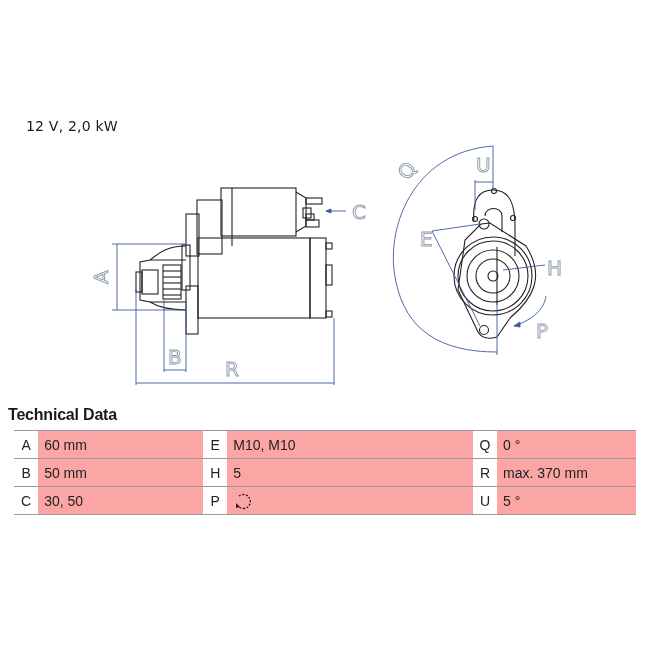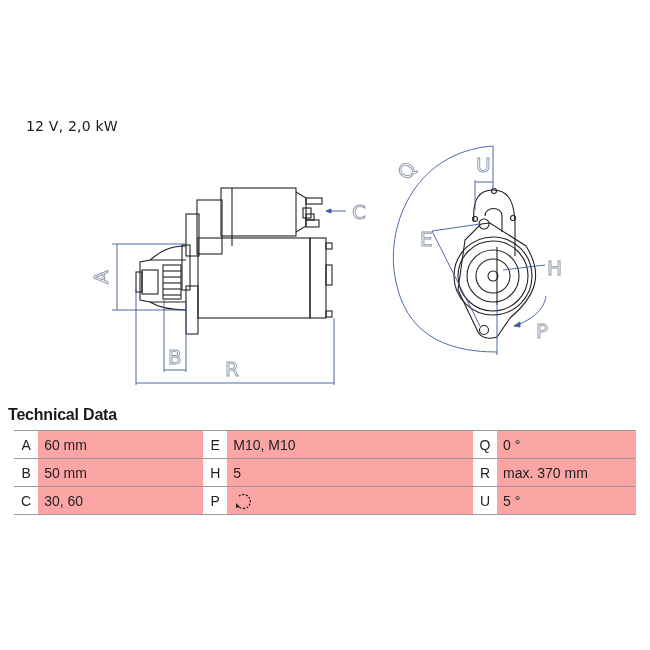--- a/index.html
+++ b/index.html
@@ -133,21 +133,21 @@
   <tr>
     <td class="key">B</td>
     <td class="val c1">50 mm</td>
     <td class="key">H</td>
     <td class="val c2">5</td>
     <td class="key">R</td>
     <td class="val c3">max. 370 mm</td>
   </tr>
   <tr>
     <td class="key">C</td>
-    <td class="val c1">30, 60</td>
+    <td class="val c1">30, 50</td>
     <td class="key">P</td>
     <td class="val c2">
       <svg width="20" height="20" viewBox="0 0 20 20" style="vertical-align:middle;">
         <path d="M6 5 A7 7 0 1 1 5 15" fill="none" stroke="#222" stroke-width="1.3" stroke-dasharray="2 1.5"></path>
         <path d="M3 12 L7 16 L3 17 Z" fill="#222"></path>
       </svg>
     </td>
     <td class="key">U</td>
     <td class="val c3">5 °</td>
   </tr>

